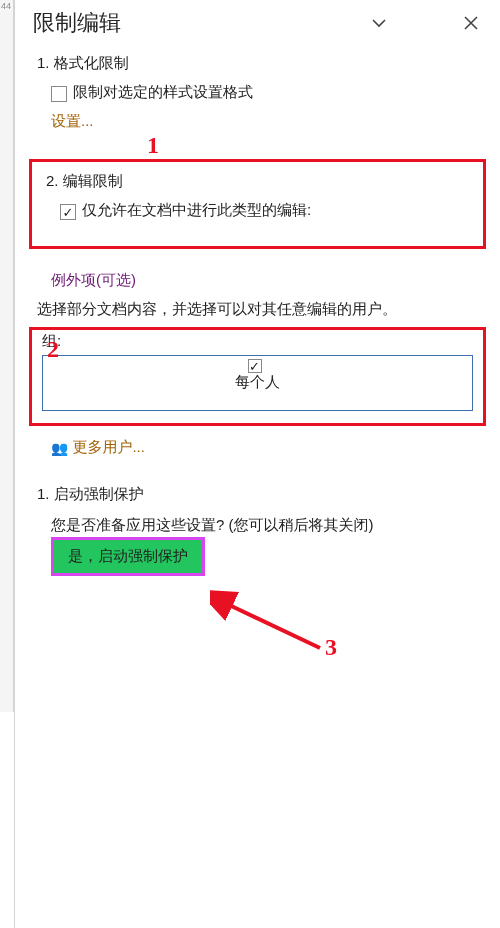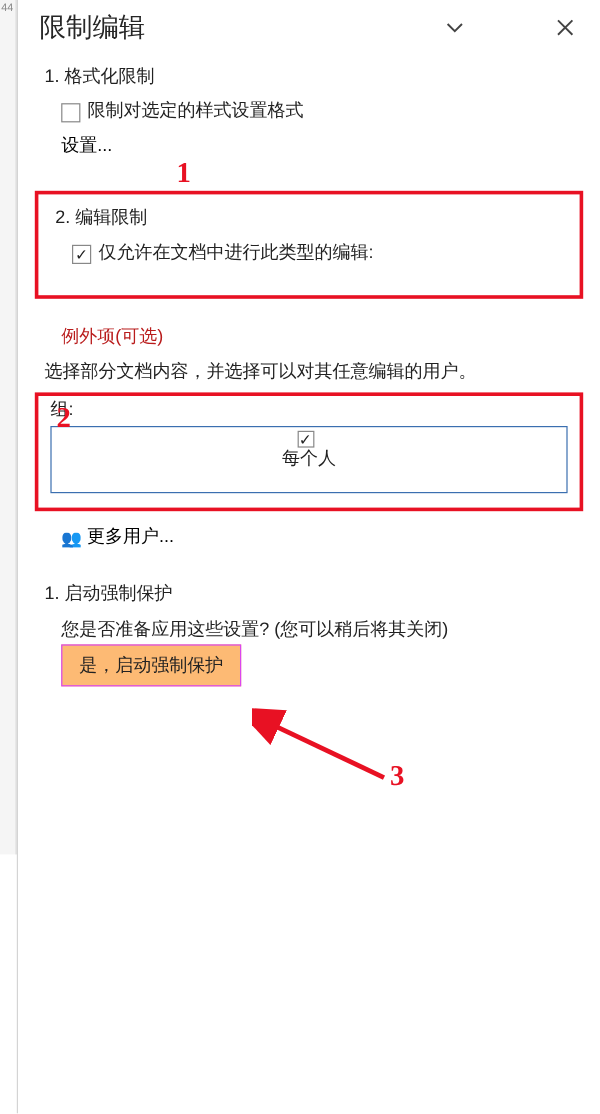--- a/index.html
+++ b/index.html
@@ -103,21 +103,21 @@
       content: "✓";
       font-size: 13px;
       color: #222;
       line-height: 1;
     }
     .cb-label {
       font-size: 15px;
       color: #222;
     }
     .link {
-      color: #000000;
+      color: #a16207;
       font-size: 15px;
       cursor: pointer;
     }
     .red-box {
       border: 3px solid #e81123;
       padding: 10px 14px 16px 14px;
       margin-left: -8px;
       margin-right: -6px;
     }
     .red-box2 {
@@ -146,21 +146,21 @@
     }
     .dropdown-arrow {
       width: 26px;
       border-left: 1px solid #ababab;
       display: flex;
       align-items: center;
       justify-content: center;
     }
     .subtitle {
       font-size: 15px;
-      color: #b91c1c;
+      color: #701a75;
       margin-top: 22px;
       margin-bottom: 10px;
     }
     .desc {
       font-size: 15px;
       color: #222;
       margin-bottom: 8px;
     }
     .group-label {
       font-size: 15px;
@@ -196,22 +196,22 @@
       margin-right: 4px;
       font-size: 14px;
     }
     .desc2 {
       font-size: 15px;
       color: #222;
       margin-top: 10px;
       line-height: 1.5;
     }
     .main-button {
-      border: 1px solid #d946ef;
-      background: #fdba74;
+      border: 3px solid #d946ef;
+      background: #22c55e;
       padding: 7px 14px;
       font-size: 15px;
       color: #222;
       cursor: pointer;
       display: inline-block;
     }
     
     .anno {
       position: absolute;
       color: #e81123;

